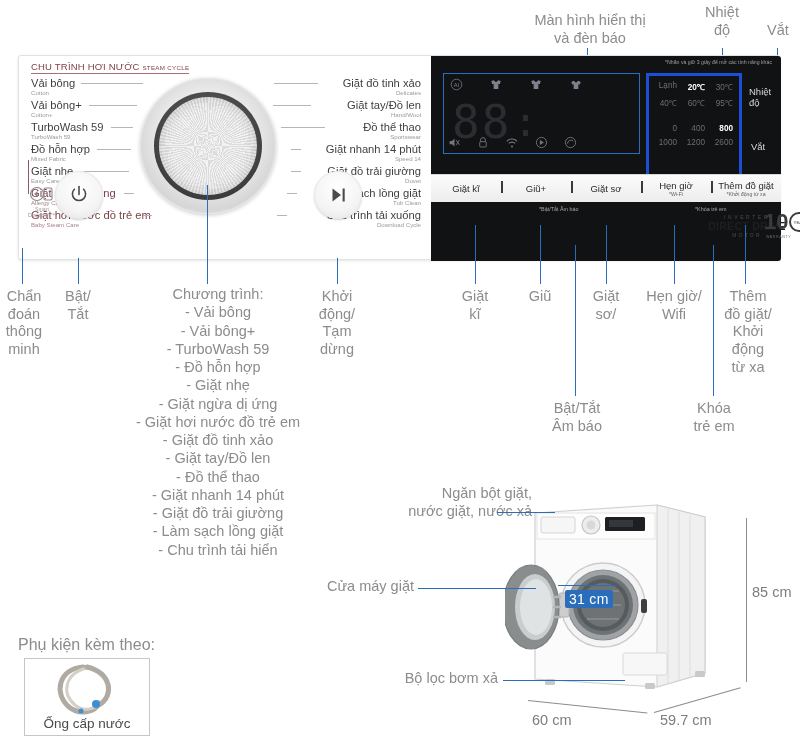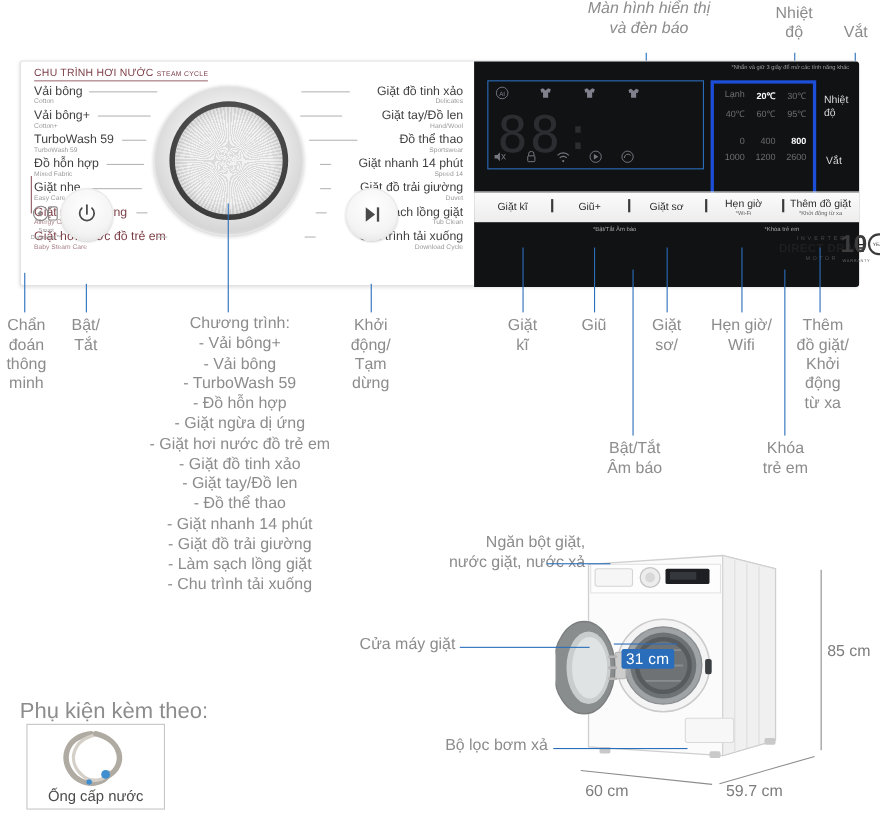--- a/index.html
+++ b/index.html
@@ -198,21 +198,21 @@
   #warranty .wtxt { position: absolute; left: 2px; bottom: -6px; font-size: 3.6px; color: #6a6a6a; letter-spacing: .6px; }
 
   
   #prog-callout {
     position: absolute; left: 118px; top: 285px; width: 200px;
     text-align: center; font-size: 14.5px; color: #8c8c8c; line-height: 1.26;
   }
   #prog-callout .hd { margin-bottom: 0px; }
 
   
-  #acc-title { position: absolute; left: 18px; top: 636px; font-size: 20px; color: #8c8c8c; }
+  #acc-title { position: absolute; left: 18px; top: 636px; font-size: 16px; color: #8c8c8c; }
   #acc-box {
     position: absolute; left: 24px; top: 658px; width: 126px; height: 78px;
     border: 1px solid #c6c6c6; background: #fff;
   }
   #acc-box .cap {
     position: absolute; left: 0; bottom: 4px; width: 100%;
     text-align: center; font-size: 13.5px; color: #4a4a4a;
   }
 
   
@@ -226,21 +226,21 @@
   #door-dim {
     position: absolute; left: 565px; top: 590px;
     background: #2a6ebb; color: #fff; font-size: 14px;
     padding: 1px 4px; border-radius: 2px; letter-spacing: .3px;
   }
   .dimline { position: absolute; background: #8c8c8c; }
 </style>
 </head>
 <body>
 
-<div class="callout" id="co-display" style="left:505px; top:0; width:170px;font-style:italic;">Màn hình hiển thị
+<div class="callout" id="co-display" style="left:505px; top:12px; width:170px;">Màn hình hiển thị
 và đèn báo</div>
 <div class="lead lead-v" style="left:587px; top:48px; height:38px;"></div>
 
 <div class="callout" id="co-temp" style="left:694px; top:4px; width:56px;">Nhiệt
 độ</div>
 <div class="lead lead-v" style="left:722px; top:48px; height:50px;"></div>
 
 <div class="callout" id="co-spin" style="left:758px; top:22px; width:40px;">Vắt</div>
 <div class="lead lead-v" style="left:777px; top:48px; height:118px;"></div>
 <div class="lead lead-h" style="left:737px; top:166px; width:41px;"></div>
@@ -485,33 +485,34 @@
 thông
 minh</div>
 
 <div class="lead lead-v" style="left:78px; top:258px; height:26px;"></div>
 <div class="callout" style="left:52px; top:288px; width:52px;">Bật/
 Tắt</div>
 
 <div class="lead lead-v" style="left:207px; top:185px; height:99px;"></div>
 <div id="prog-callout">
   <div class="hd">Chương trình:</div>
+  <div>- Vải bông</div>
   <div>- Vải bông+</div>
-  <div>- Vải bông</div>
   <div>- TurboWash 59</div>
   <div>- Đồ hỗn hợp</div>
+  <div>- Giặt nhẹ</div>
   <div>- Giặt ngừa dị ứng</div>
   <div>- Giặt hơi nước đồ trẻ em</div>
   <div>- Giặt đồ tinh xảo</div>
   <div>- Giặt tay/Đồ len</div>
   <div>- Đồ thể thao</div>
   <div>- Giặt nhanh 14 phút</div>
   <div>- Giặt đồ trải giường</div>
   <div>- Làm sạch lồng giặt</div>
-  <div>- Chu trình tải xuống</div>
+  <div>- Chu trình tải hiển</div>
 </div>
 
 <div class="lead lead-v" style="left:337px; top:258px; height:26px;"></div>
 <div class="callout" style="left:305px; top:288px; width:64px;">Khởi
 động/
 Tạm
 dừng</div>
 
 <div class="lead lead-v" style="left:475px; top:225px; height:59px;"></div>
 <div class="callout" style="left:450px; top:288px; width:50px;">Giặt

